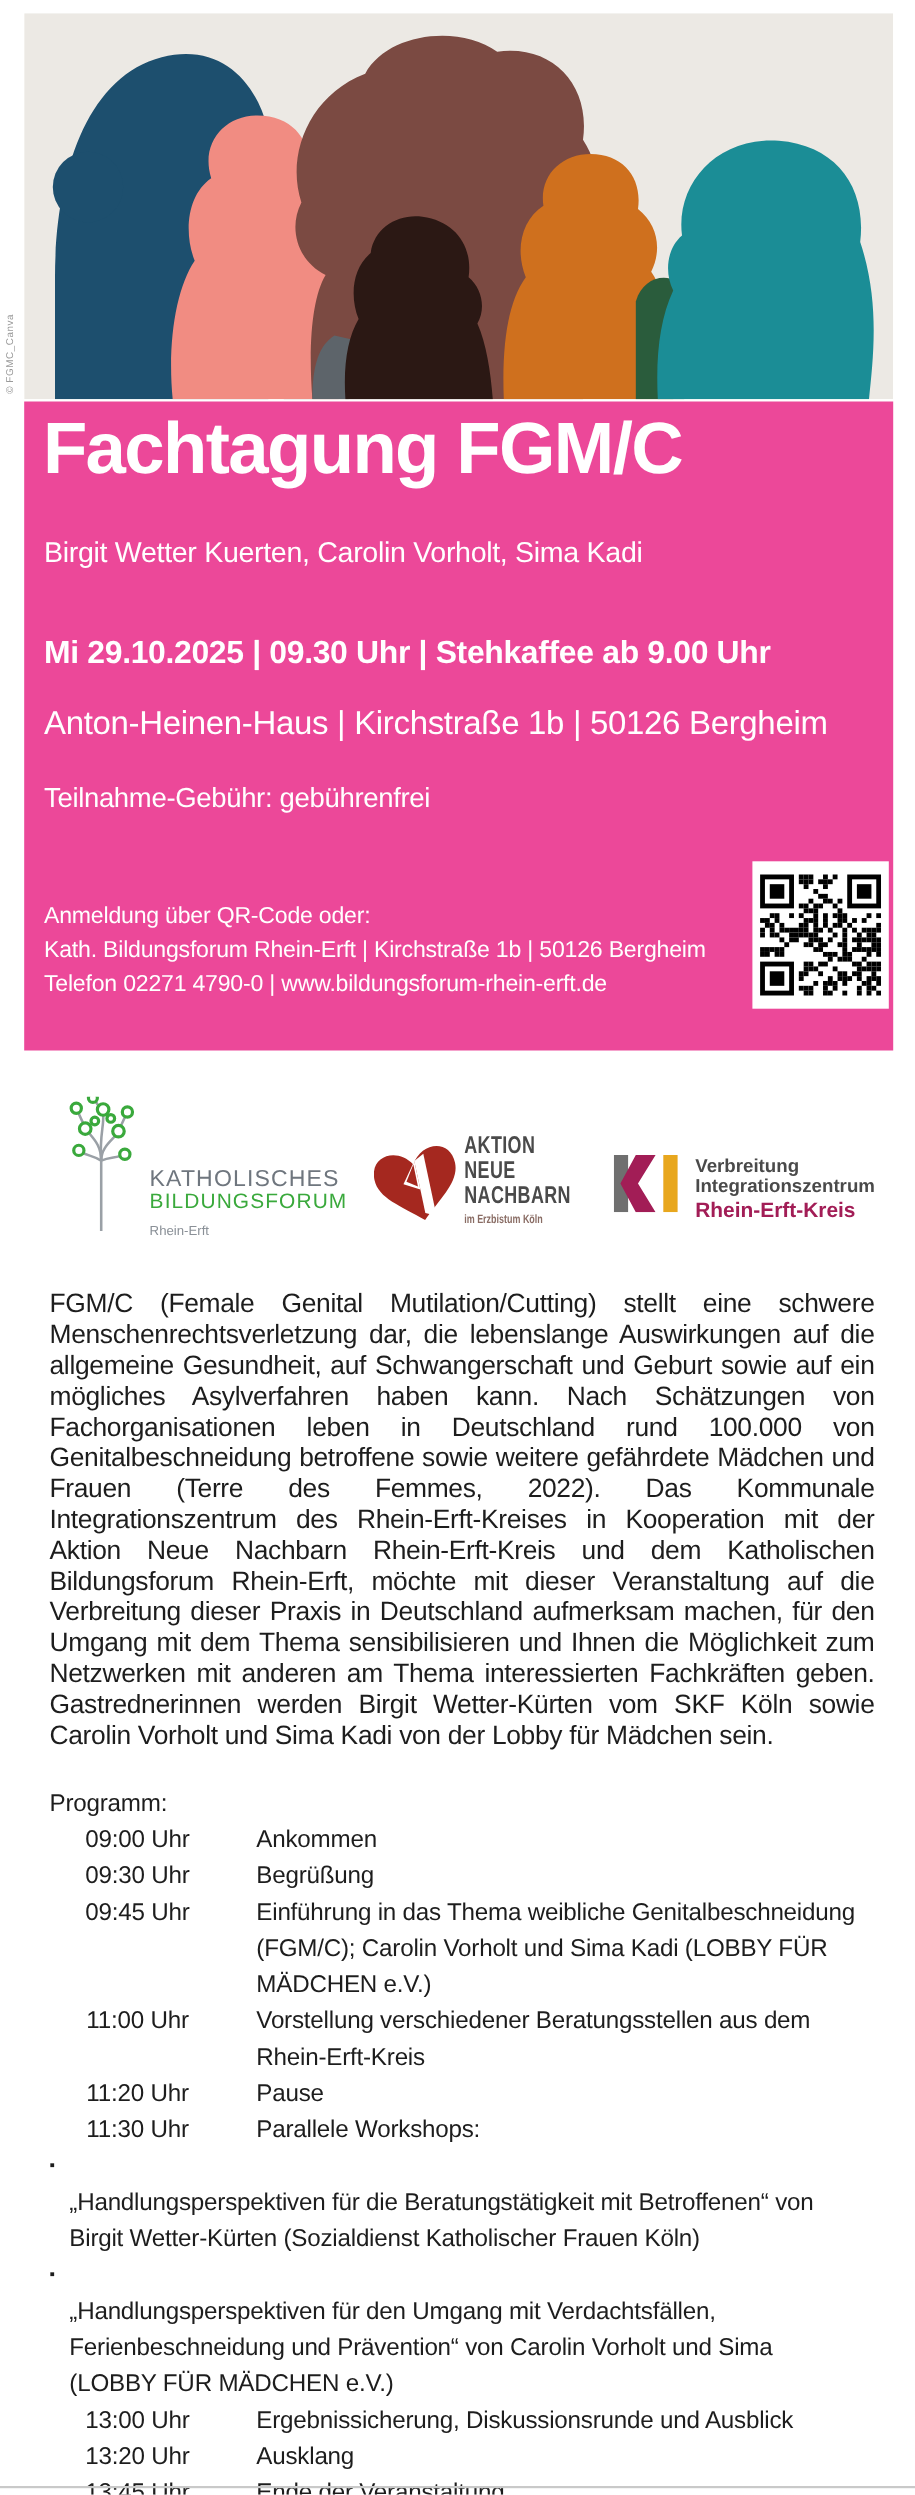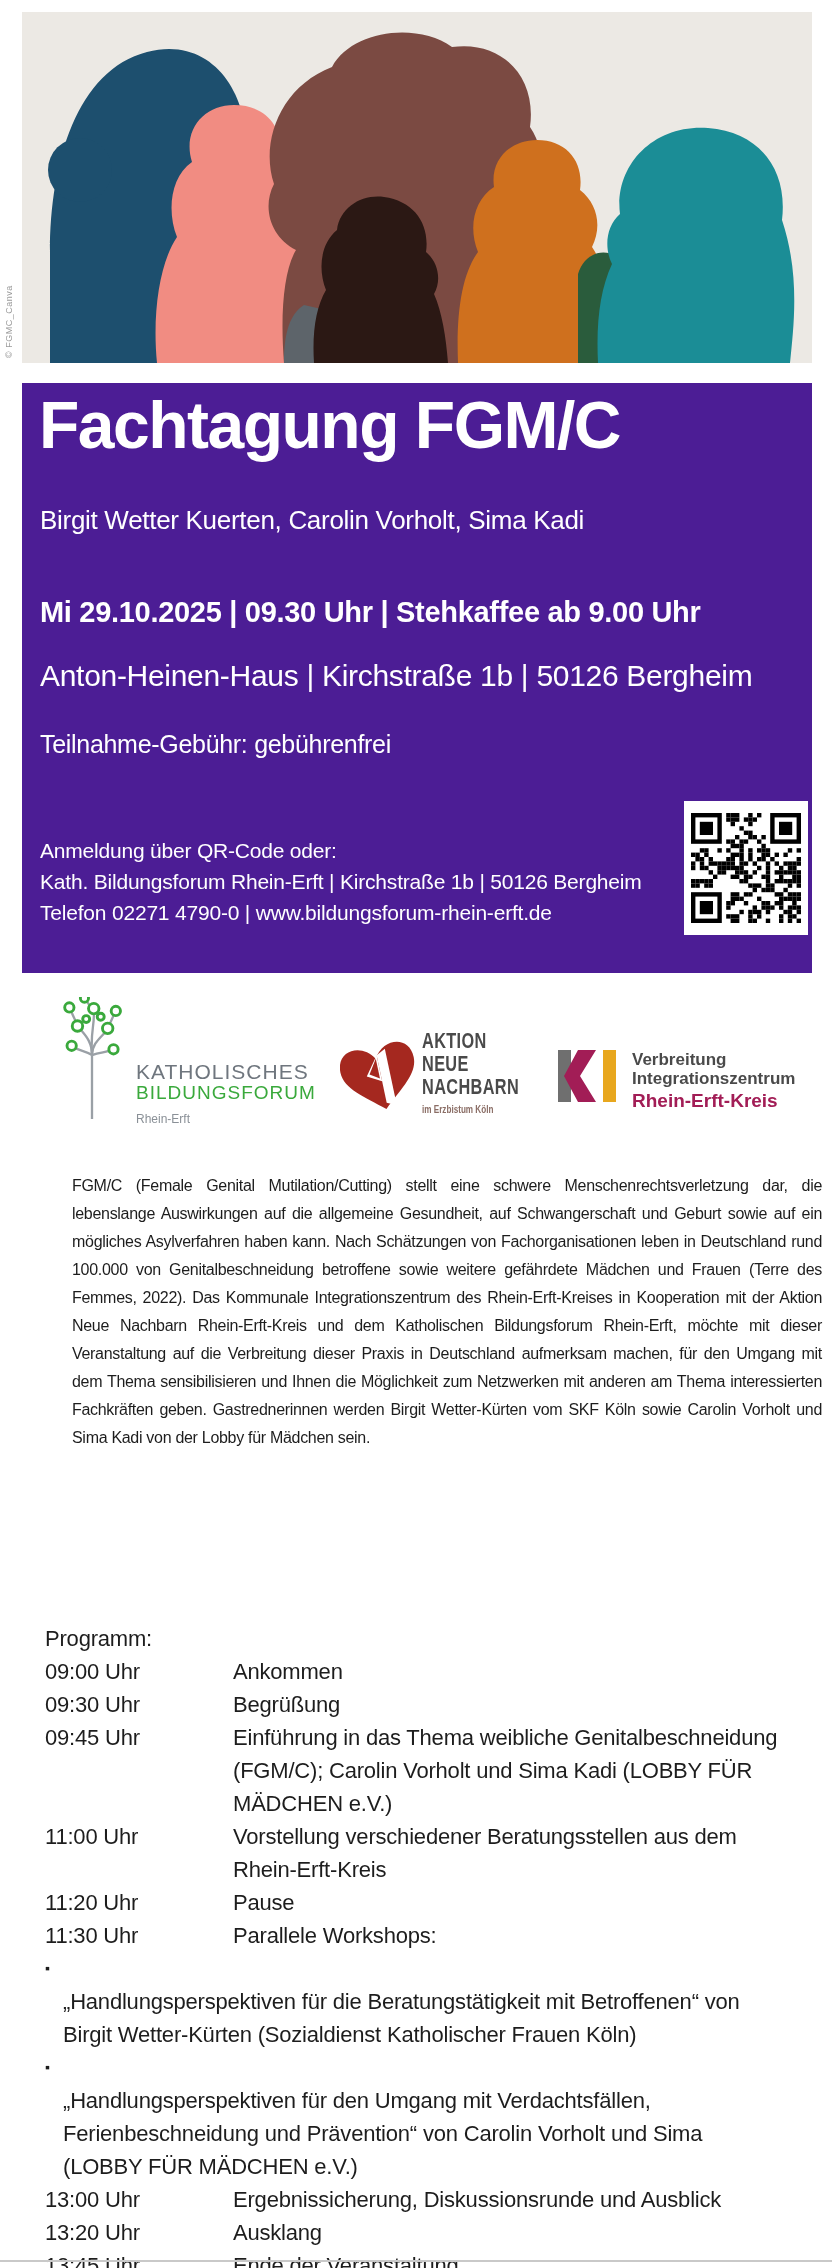--- a/index.html
+++ b/index.html
@@ -6,21 +6,21 @@
   .page{position:relative;width:832px;height:2268px;background:#ffffff;overflow:hidden;
         font-family:"Liberation Sans",sans-serif;color:#1c1c1c;}
 
   
   .hero{position:absolute;left:22px;top:12px;width:790px;height:351px;}
   .credit{position:absolute;left:4px;top:358px;transform:rotate(-90deg);transform-origin:0 0;
           font-size:9px;color:#9a9a9a;letter-spacing:.5px;white-space:nowrap;}
 
   
   .green-block{position:absolute;left:22px;top:365px;width:790px;height:590px;
-               background:#4c1d95;color:#ffffff;margin-top:18px;}
+               background:#ec4899;color:#ffffff;}
   .gb-title{position:absolute;left:17px;top:8px;font-size:66px;font-weight:bold;
             letter-spacing:-1.5px;line-height:1.05;white-space:nowrap;}
   .gb-speakers{position:absolute;left:18px;top:122px;font-size:26px;letter-spacing:-.3px;}
   .gb-date{position:absolute;left:18px;top:213px;font-size:29px;font-weight:bold;letter-spacing:-.3px;}
   .gb-location{position:absolute;left:18px;top:276px;font-size:30px;letter-spacing:-.3px;}
   .gb-fee{position:absolute;left:18px;top:347px;font-size:25px;letter-spacing:-.3px;}
   .gb-reg{position:absolute;left:18px;top:452px;font-size:21px;line-height:31px;letter-spacing:-.2px;}
   .qr-box{position:absolute;left:662px;top:418px;width:124px;height:134px;background:#ffffff;
           display:flex;align-items:center;justify-content:center;}
 
@@ -37,28 +37,28 @@
   .ann-text{position:absolute;left:82px;top:0;transform:scaleX(.74);transform-origin:0 0;}
   .ann-caps{font-size:22px;font-weight:bold;color:#4a4a4a;line-height:23px;letter-spacing:.5px;}
   .ann-sub{font-size:11px;color:#8a6d65;font-weight:bold;margin-top:5px;}
   .logo-ki{position:absolute;left:536px;top:55px;}
   .ki-icon{position:absolute;left:0;top:0;}
   .ki-text{position:absolute;left:74px;top:0;line-height:19px;white-space:nowrap;}
   .ki-l12{font-size:17px;font-weight:bold;color:#4a4a4a;}
   .ki-l3{font-size:19px;font-weight:bold;color:#a21d56;margin-top:3px;}
 
   
-  .body-text{position:absolute;left:45px;top:1172px;width:750px;font-size:16px;line-height:28px;
-             text-align:justify;letter-spacing:-.3px;color:#1d1d1d;hyphens:auto;margin-left:27px;}
+  .body-text{position:absolute;left:45px;top:1172px;width:750px;font-size:24px;line-height:28px;
+             text-align:justify;letter-spacing:-.3px;color:#1d1d1d;hyphens:auto;}
 
   
   .program{position:absolute;left:45px;top:1622px;width:752px;font-size:22px;line-height:33px;
            color:#1d1d1d;letter-spacing:-.2px;}
   .prow{display:flex;}
-  .ptime{width:160px;flex:none;}
+  .ptime{width:160px;flex:none;text-align:center;}
   .pdesc{white-space:pre-line;margin-left:28px;}
   .witem{position:relative;padding-left:18px;white-space:pre-line;}
   .wbullet{position:absolute;left:0;top:0;font-size:14px;}
 
   .bottom-rule{position:absolute;left:0;top:2260px;width:832px;height:2px;background:#c9c9c9;}
 </style>
 </head>
 <body>
 
 <div class="page">

